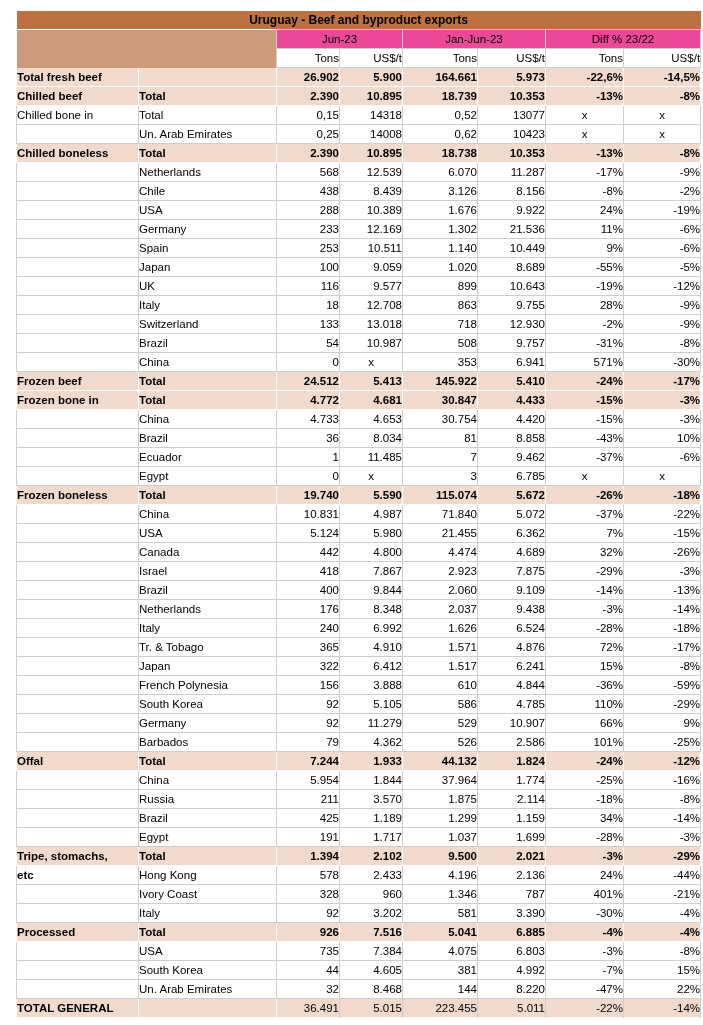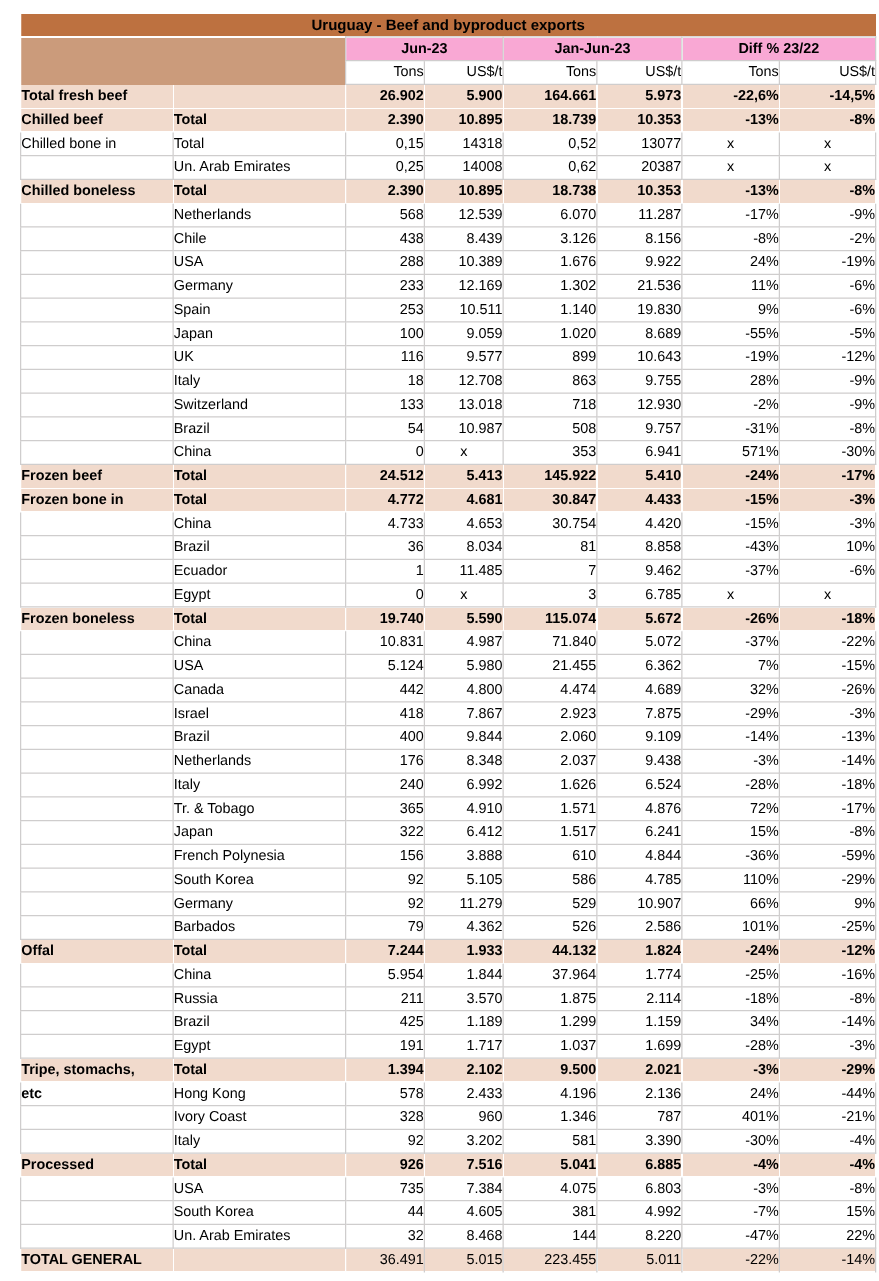--- a/index.html
+++ b/index.html
@@ -36,22 +36,22 @@
   }
   .title-row th {
     background: var(--title-bar);
     color: #000000;
     font-weight: bold;
     font-size: 12px;
     text-align: center;
   }
   th.corner { background: var(--corner); }
   th.grp {
-    background: #f9a8d4;
-    font-weight: bold;
+    background: #ec4899;
+    font-weight: normal;
     text-align: center;
     border: 1px solid var(--grid);
   }
   th.sub {
     background: #ffffff;
     font-weight: normal;
     text-align: right;
     padding-right: 5px;
     border: 1px solid var(--grid);
   }
@@ -137,21 +137,21 @@
           <td class="num">13077</td>
           <td class="num ctr">x</td>
           <td class="num ctr">x</td>
         </tr>
         <tr class="">
           <td class="lbl"></td>
           <td class="lbl">Un. Arab Emirates</td>
           <td class="num">0,25</td>
           <td class="num">14008</td>
           <td class="num">0,62</td>
-          <td class="num">20387</td>
+          <td class="num">10423</td>
           <td class="num ctr">x</td>
           <td class="num ctr">x</td>
         </tr>
         <tr class="hl">
           <td class="lbl">Chilled boneless</td>
           <td class="lbl">Total</td>
           <td class="num">2.390</td>
           <td class="num">10.895</td>
           <td class="num">18.738</td>
           <td class="num">10.353</td>
@@ -197,21 +197,21 @@
           <td class="num">21.536</td>
           <td class="num">11%</td>
           <td class="num">-6%</td>
         </tr>
         <tr class="">
           <td class="lbl"></td>
           <td class="lbl">Spain</td>
           <td class="num">253</td>
           <td class="num">10.511</td>
           <td class="num">1.140</td>
-          <td class="num">19.830</td>
+          <td class="num">10.449</td>
           <td class="num">9%</td>
           <td class="num">-6%</td>
         </tr>
         <tr class="">
           <td class="lbl"></td>
           <td class="lbl">Japan</td>
           <td class="num">100</td>
           <td class="num">9.059</td>
           <td class="num">1.020</td>
           <td class="num">8.689</td>

